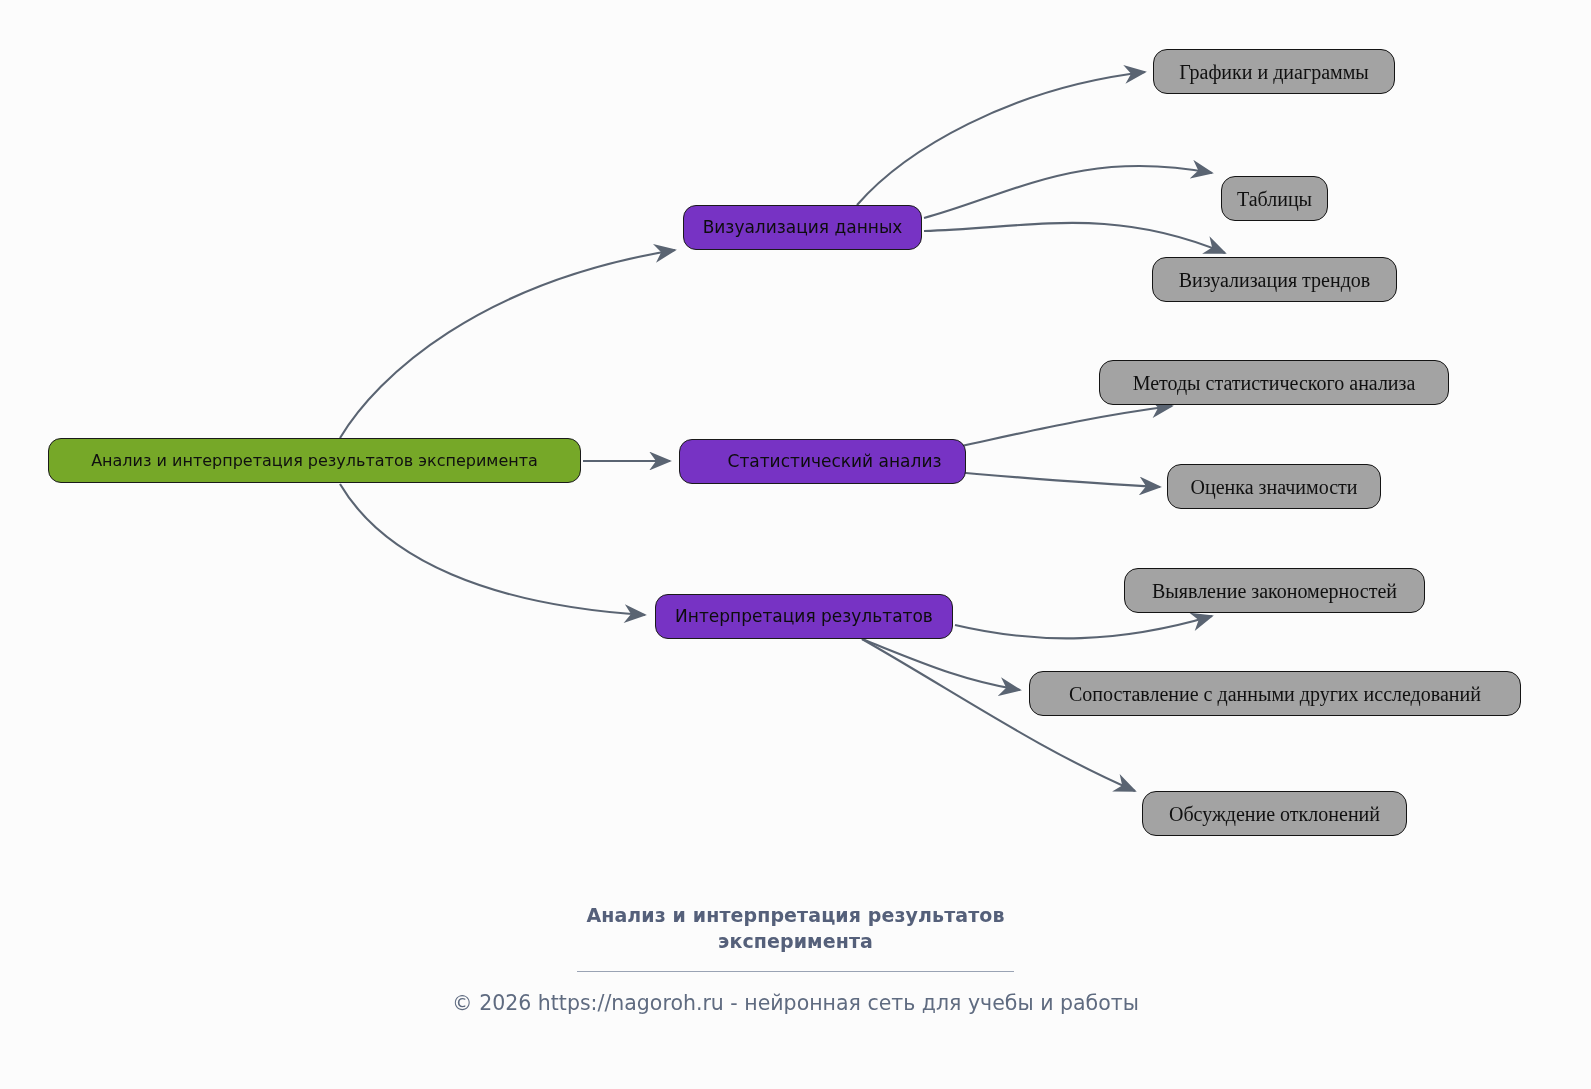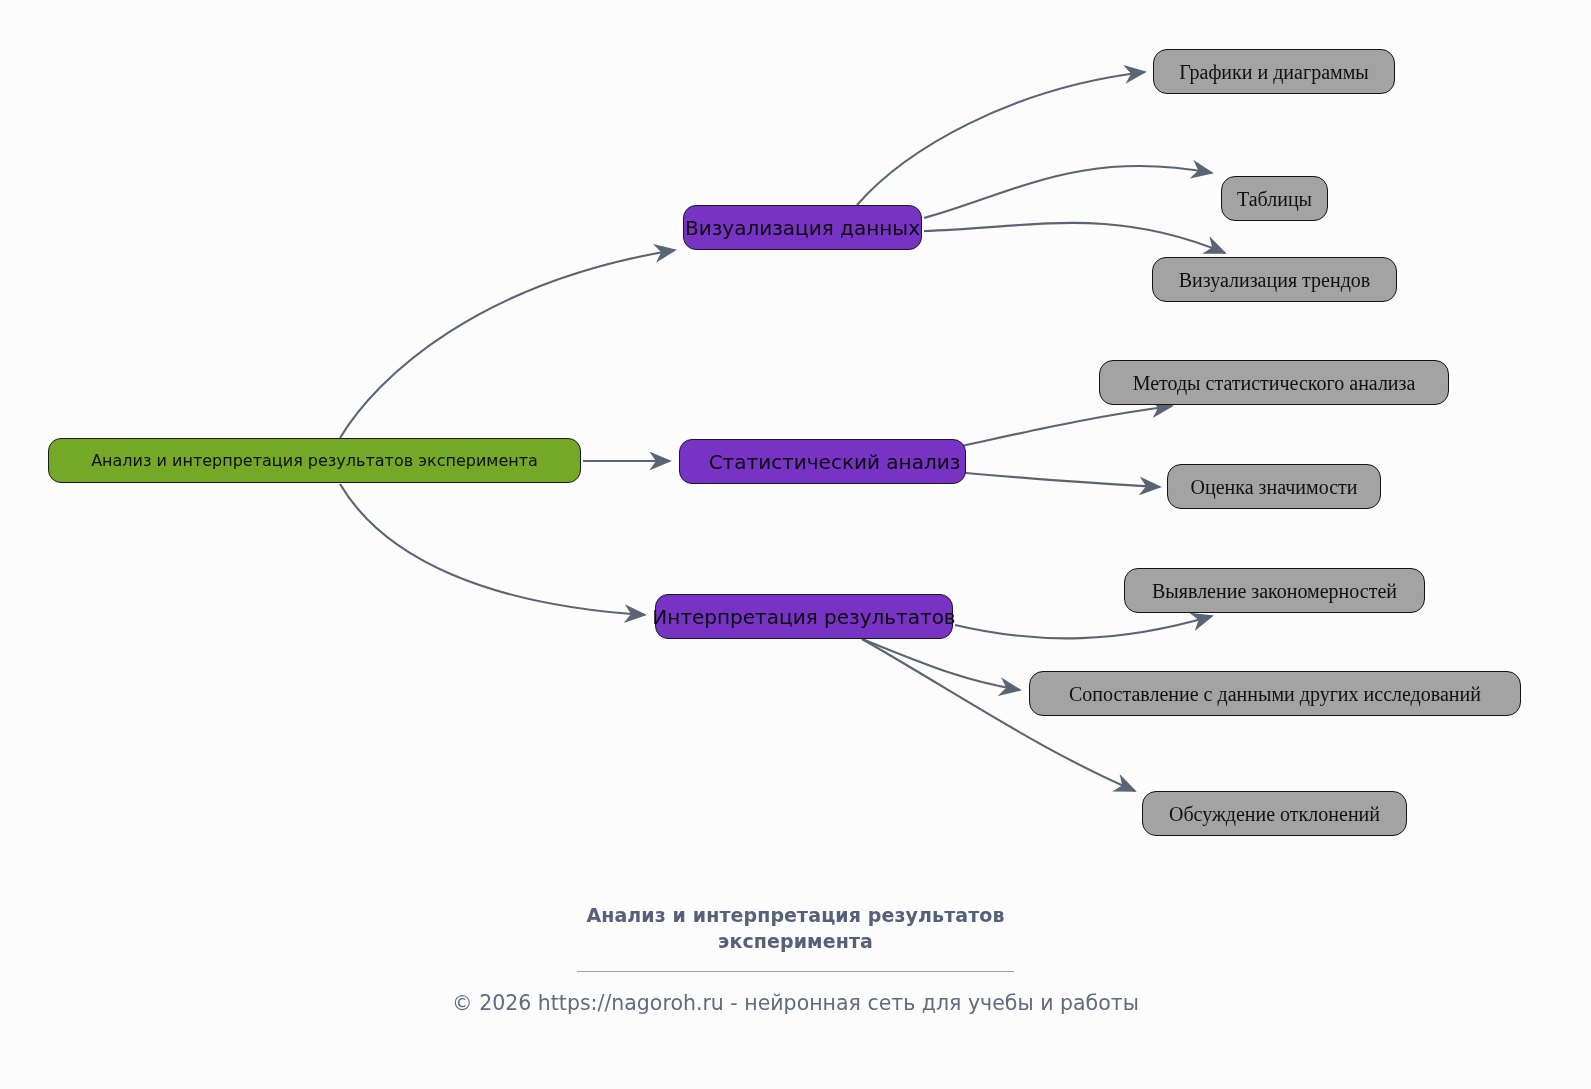--- a/index.html
+++ b/index.html
@@ -37,21 +37,21 @@
     border: 1.6px solid #1a1a1a;
     border-radius: 13px;
     color: #101010;
     font-size: 16px;
   }
   .node-branch {
     background: #7733c4;
     border: 1.6px solid #1a1a1a;
     border-radius: 13px;
     color: #0d0d0d;
-    font-size: 20px;
+    font-size: 17px;
   }
   .node-leaf {
     background: #a3a3a3;
     border: 1.7px solid #141414;
     border-radius: 14px;
     color: #101010;
     font-size: 20px;
     font-family: Liberation Serif, serif;
   }
   #footer {

